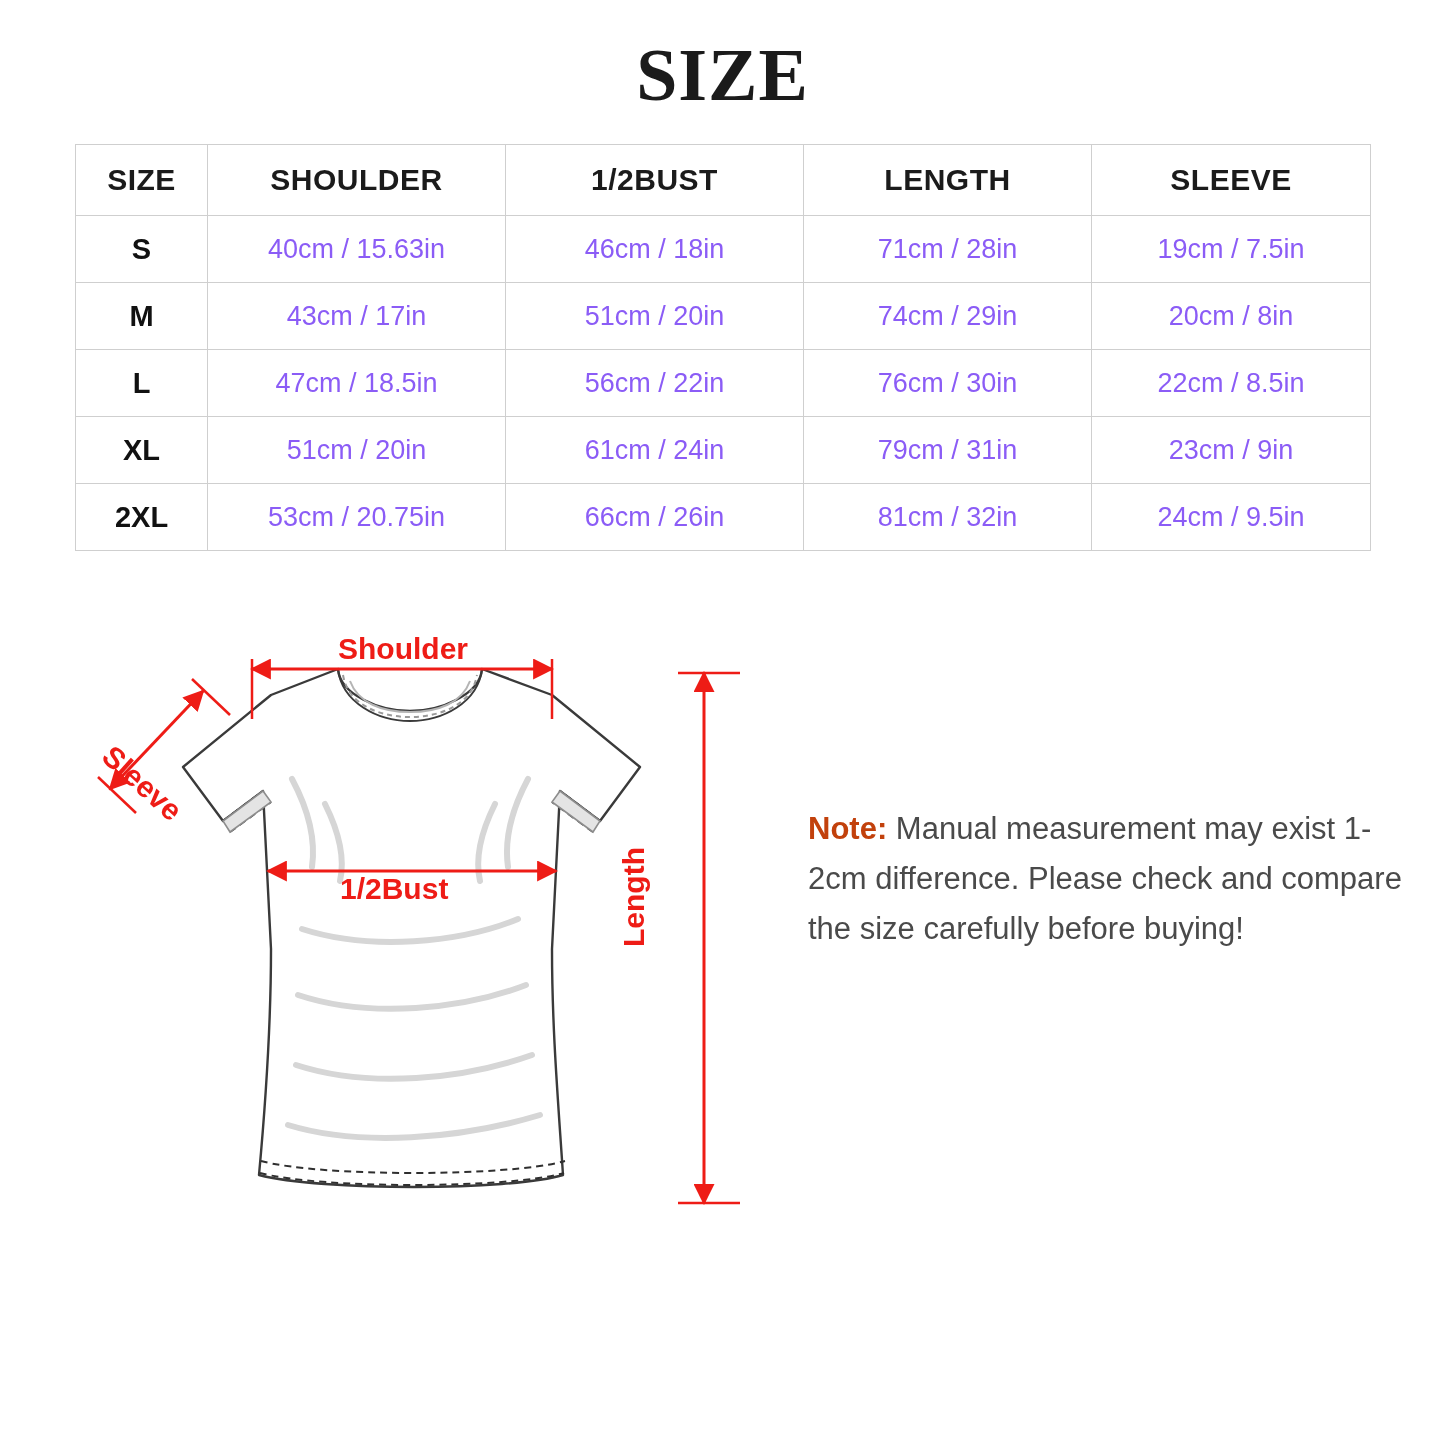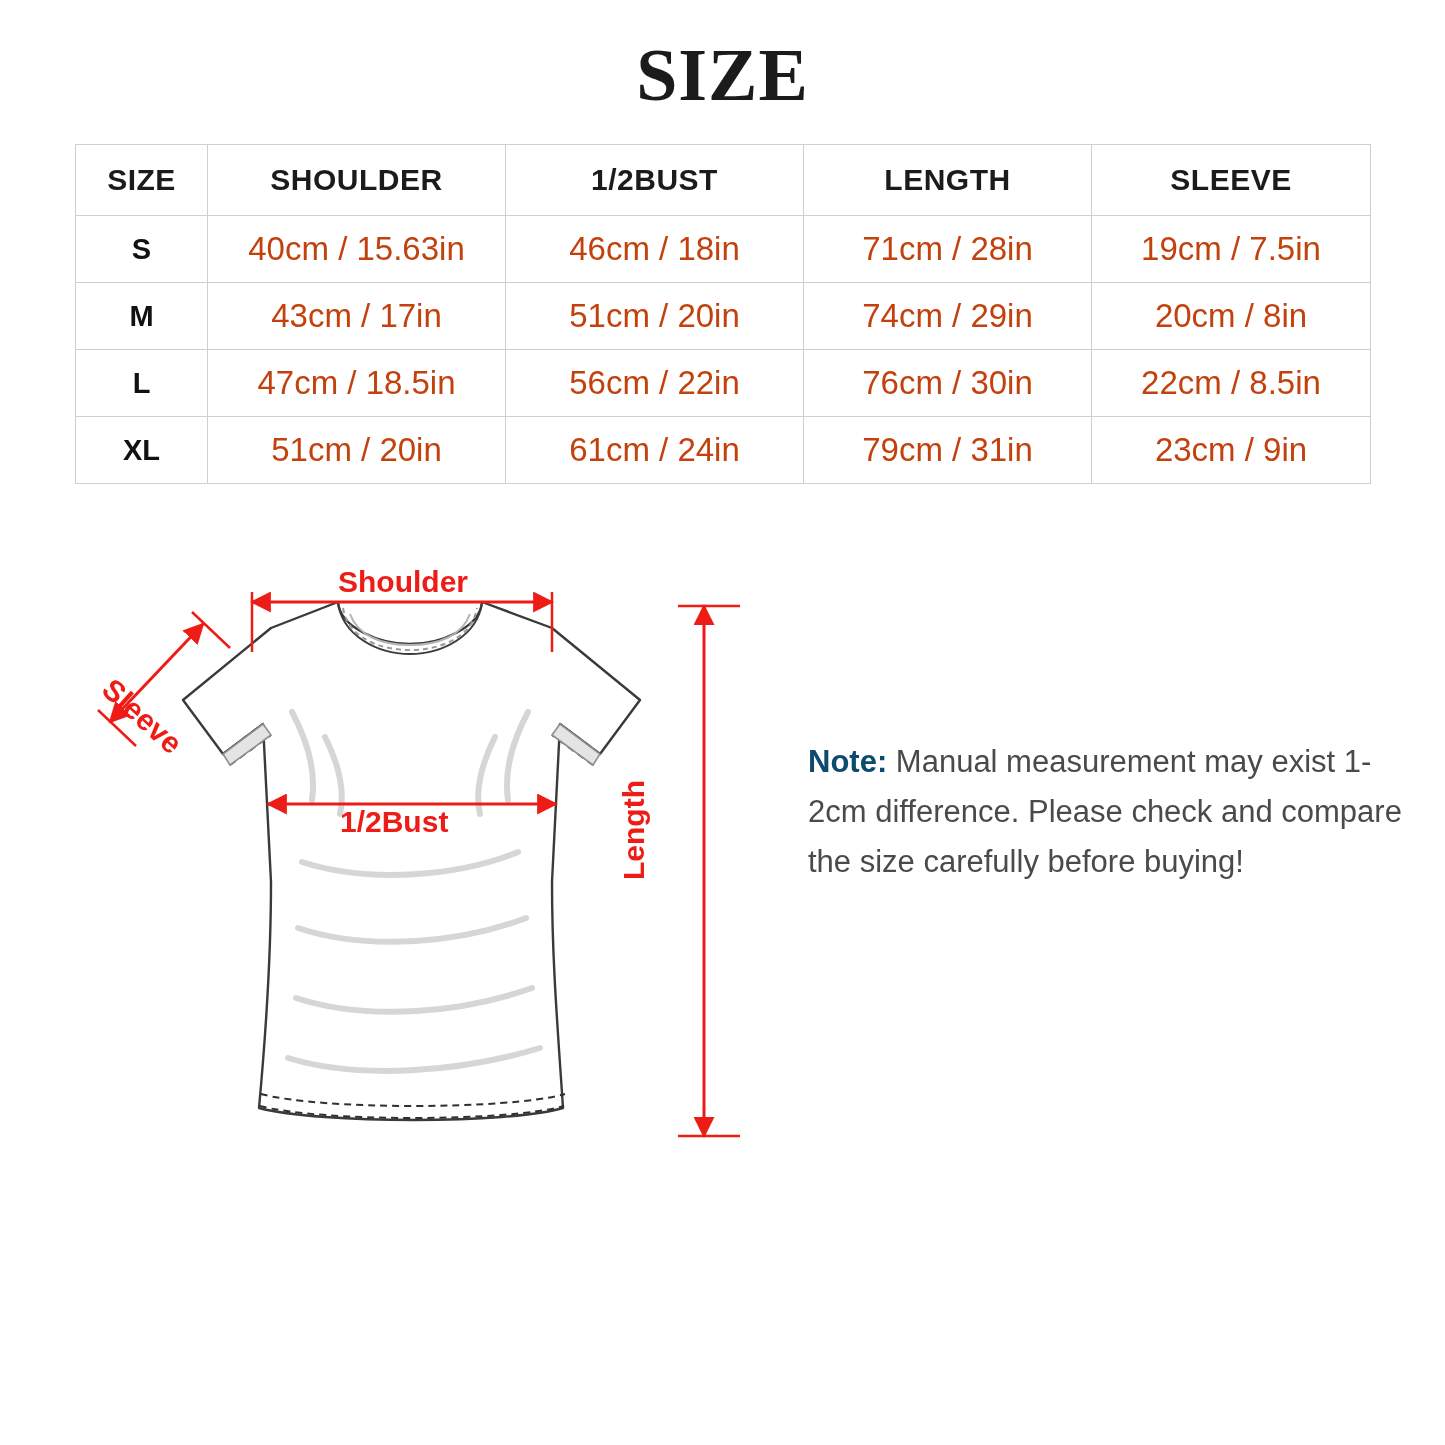--- a/index.html
+++ b/index.html
@@ -45,22 +45,22 @@
   }
   table.size-table th {
     font-size: 30px;
     font-weight: 700;
     color: #1b1b1b;
     height: 68px;
     letter-spacing: 0.5px;
   }
   table.size-table td {
     height: 64px;
-    font-size: 33px;
-    color: #c2410c;
+    font-size: 27px;
+    color: #8b5cf6;
   }
   table.size-table td.size-cell {
     font-weight: 700;
     color: #111111;
     font-size: 29px;
   }
   col.c-size   { width: 132px; }
   col.c-sh     { width: 298px; }
   col.c-bust   { width: 298px; }
   col.c-len    { width: 288px; }
@@ -88,21 +88,21 @@
     position: absolute;
     left: 808px;
     top: 205px;
     width: 600px;
     font-size: 31px;
     line-height: 1.62;
     color: #4a4a4a;
   }
   .note-block .note-label {
     font-weight: 700;
-    color: #0c4a6e;
+    color: #c2410c;
   }
 </style>
 </head>
 <body>
 
 <div class="title">SIZE</div>
 
 <div class="table-wrap">
   <table class="size-table">
     <colgroup>
@@ -142,20 +142,27 @@
         <td>56cm / 22in</td>
         <td>76cm / 30in</td>
         <td>22cm / 8.5in</td>
       </tr>
       <tr>
         <td class="size-cell">XL</td>
         <td>51cm / 20in</td>
         <td>61cm / 24in</td>
         <td>79cm / 31in</td>
         <td>23cm / 9in</td>
+      </tr>
+      <tr>
+        <td class="size-cell">2XL</td>
+        <td>53cm / 20.75in</td>
+        <td>66cm / 26in</td>
+        <td>81cm / 32in</td>
+        <td>24cm / 9.5in</td>
       </tr>
     </tbody>
   </table>
 </div>
 
 <div class="lower">
 
   <div class="diagram">
     <svg width="760" height="670" viewBox="0 0 760 670" xmlns="http://www.w3.org/2000/svg">
       <defs>

